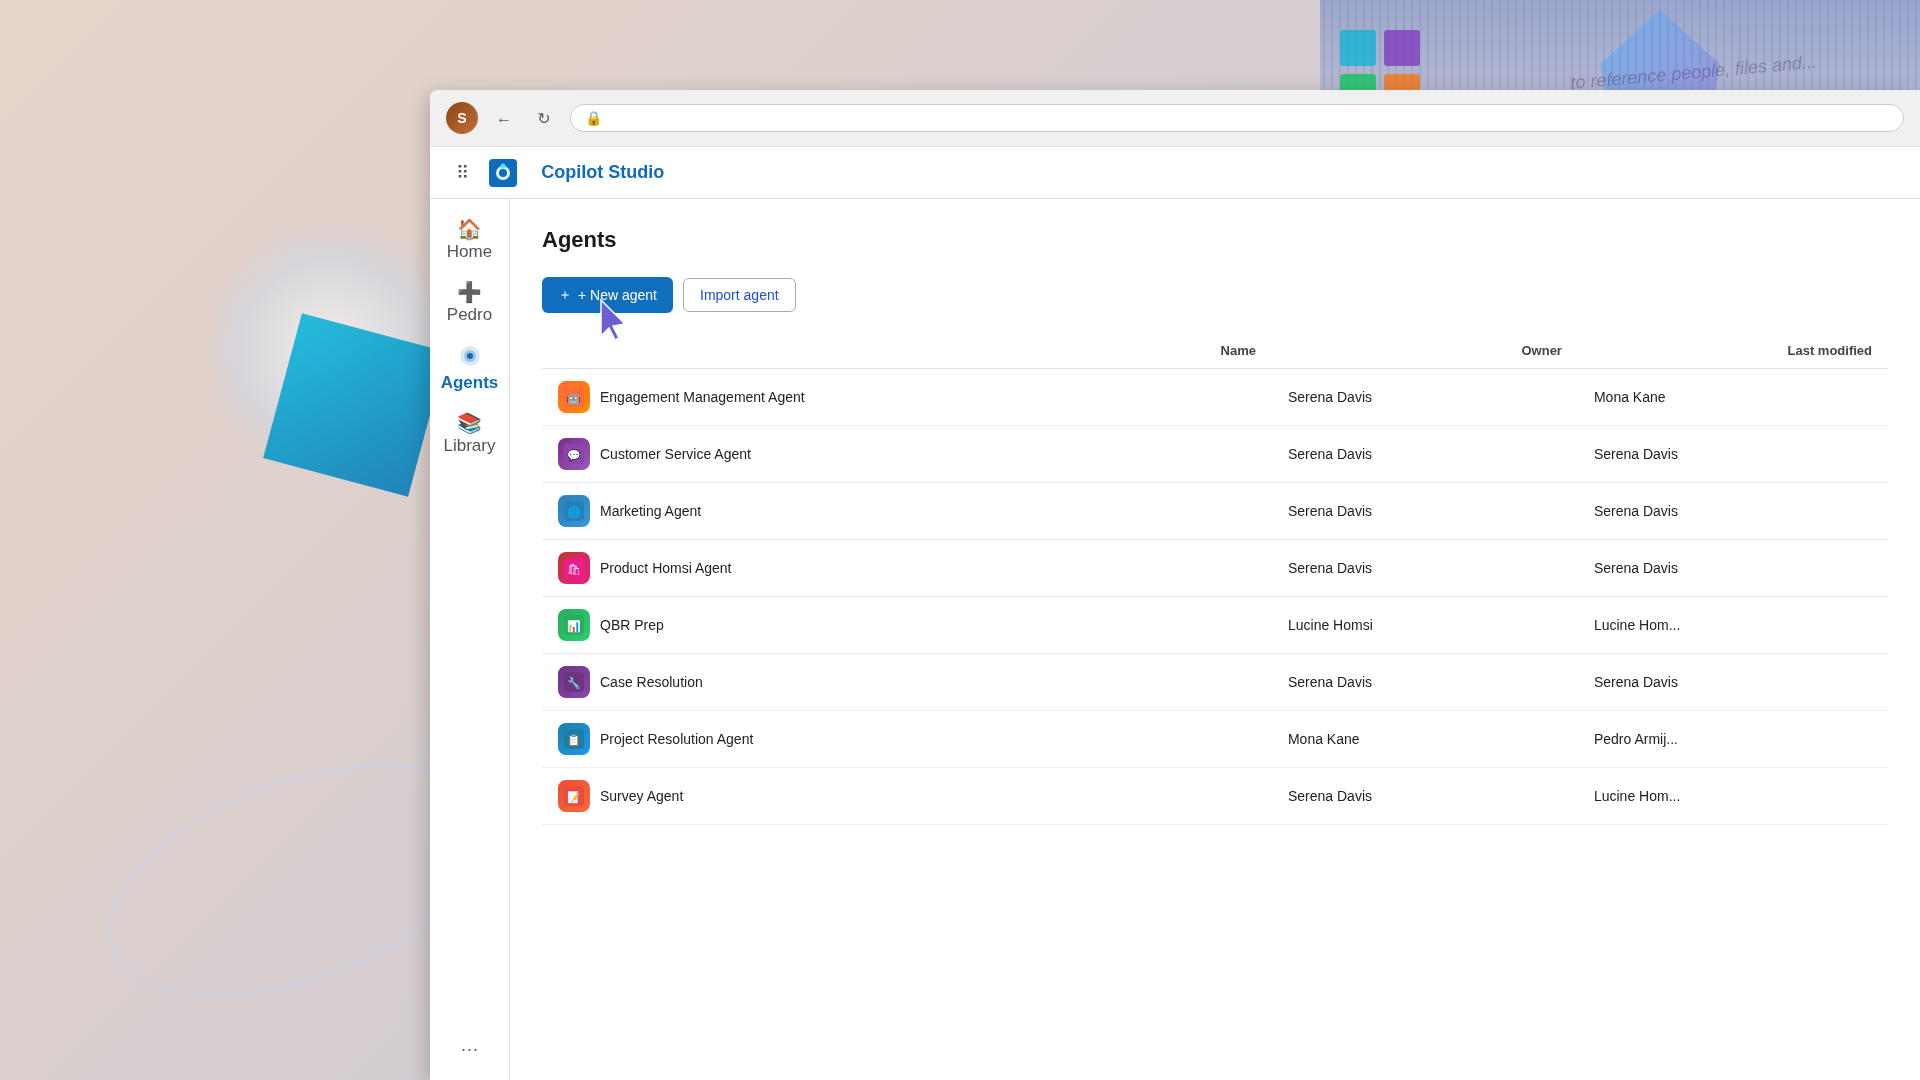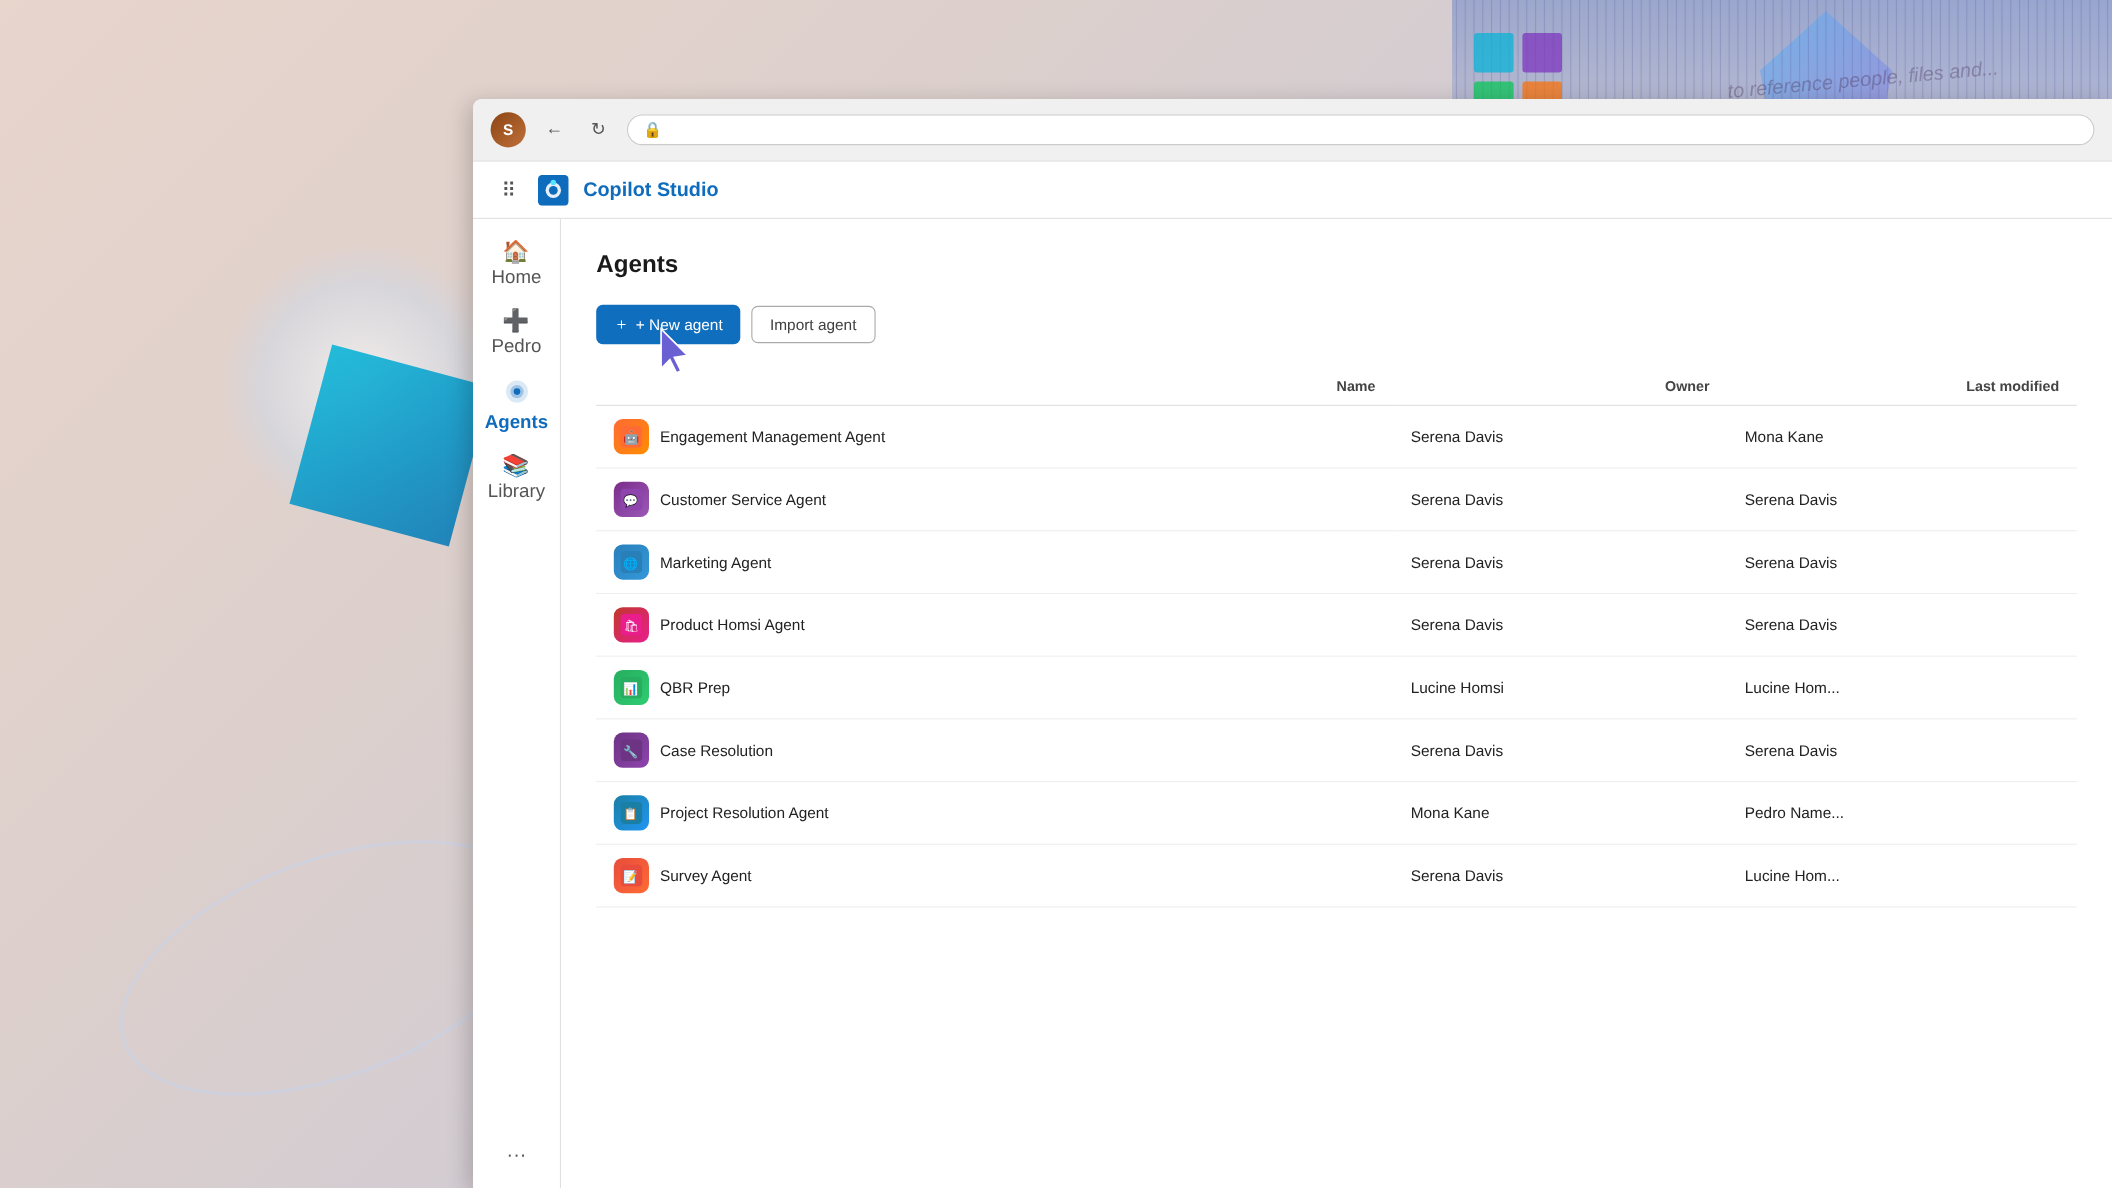--- a/index.html
+++ b/index.html
@@ -193,21 +193,21 @@
     .app-grid-icon {
       color: #555;
       font-size: 18px;
       cursor: pointer;
       padding: 6px;
     }
 
     .app-logo {
       display: flex;
       align-items: center;
-      gap: 13px;
+      gap: 24px;
     }
 
     .app-logo-icon {
       width: 28px;
       height: 28px;
     }
 
     .app-logo-text {
       font-size: 18px;
       font-weight: 600;
@@ -307,21 +307,21 @@
       border: none;
       border-radius: 6px;
       padding: 9px 16px;
       font-size: 14px;
       font-weight: 500;
       cursor: pointer;
     }
 
     .btn-secondary {
       background: white;
-      color: #404040;
+      color: #1d4ed8;
       border: 1.5px solid #aaa;
       border-radius: 6px;
       padding: 8px 16px;
       font-size: 14px;
       font-weight: 500;
       cursor: pointer;
     }
 
     
     .cursor-container {
@@ -590,21 +590,21 @@
         <div class="agent-icon icon-teal">
           <svg width="20" height="20" viewBox="0 0 20 20">
                       <rect width="20" height="20" rx="4" fill="#1a7fa4"></rect>
                       <text x="10" y="15" text-anchor="middle" font-size="11" fill="white">📋</text>
                     </svg>
         </div>
         <span>Project Resolution Agent</span>
       </div>
     </td>
     <td>Mona Kane</td>
-    <td>Pedro Name...</td>
+    <td>Pedro Armij...</td>
   </tr>
             <tr>
     <td>
       <div class="agent-name-cell">
         <div class="agent-icon icon-red-orange">
           <svg width="20" height="20" viewBox="0 0 20 20">
                       <rect width="20" height="20" rx="4" fill="#e74c3c"></rect>
                       <text x="10" y="15" text-anchor="middle" font-size="11" fill="white">📝</text>
                     </svg>
         </div>

